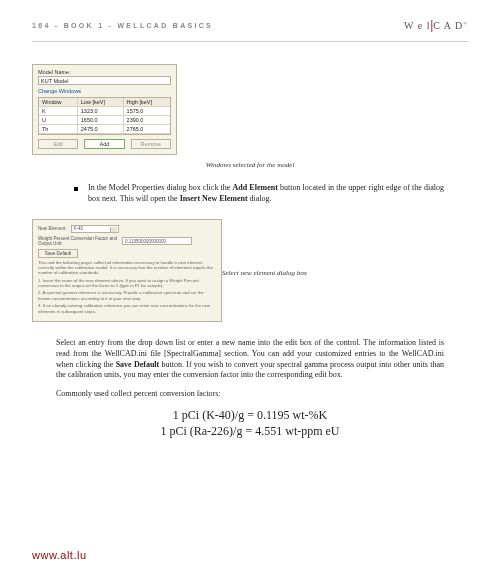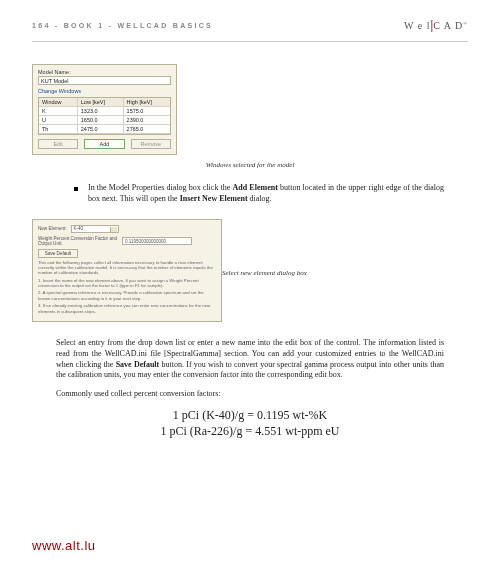--- a/index.html
+++ b/index.html
@@ -84,22 +84,22 @@
   .ie-savebtn {
     width:40px; height:9px; background:#f5f2e6; border:1px solid #b7b19a;
     font-size:4.6px; text-align:center; line-height:7px; margin-top:2px; color:#444;
   }
 
   
   .bodytext { margin:8px 24px 8px 24px; font-size:8px; line-height:1.35; text-align:justify; }
   .conv { text-align:center; font-size:12px; margin:1px 0; }
 
   .footer {
-    position:absolute; bottom:26px; left:32px;
-    font-family:Verdana,Arial,sans-serif; font-size:13px; color:#9a0000; letter-spacing:0.5px;
+    position:absolute; bottom:18px; left:32px;
+    font-family:Verdana,Arial,sans-serif; font-size:11px; color:#9a0000; letter-spacing:0.5px;
   }
 </style>
 </head>
 <body>
 
 <div class="header">
   <div class="header-left">164 - BOOK 1 - WELLCAD BASICS</div>
   <div class="header-right">
     <span>W e l</span><span class="bar">|</span><span>C A D</span><sup style="font-size:5px;">®</sup>
   </div>

